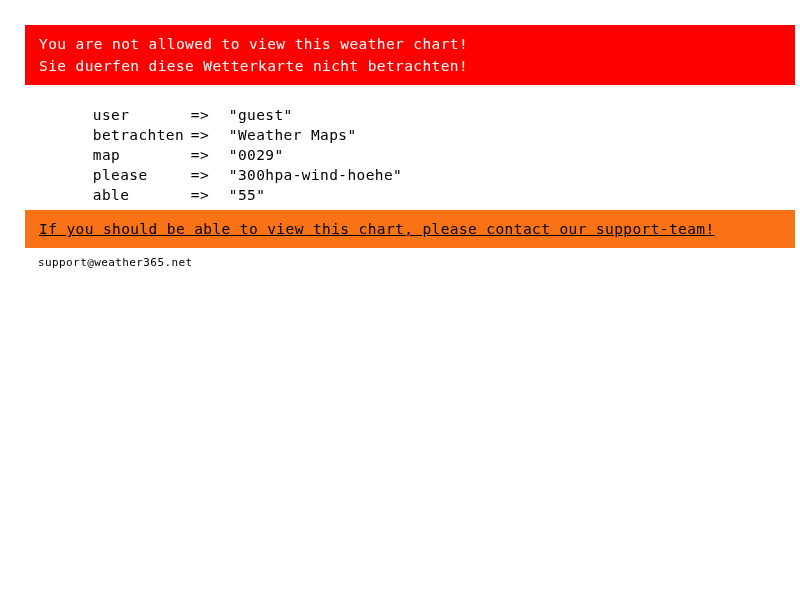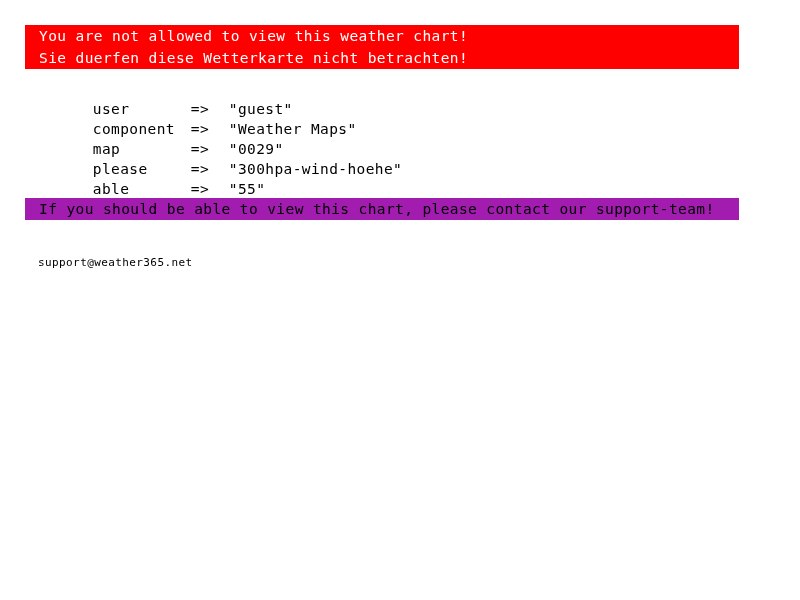--- a/index.html
+++ b/index.html
@@ -15,57 +15,59 @@
     overflow: hidden;
   }
   .page {
     position: relative;
     width: 800px;
     height: 600px;
   }
   .banner {
     position: absolute;
     left: 25px;
-    width: 714px;
+    width: 770px;
     box-sizing: border-box;
-    padding: 0 14px;
+    padding: 8px 14px;
     font-size: 14.5px;
     line-height: 22px;
     letter-spacing: 0.4px;
     white-space: nowrap;
   }
   .banner-error {
     top: 25px;
     background: #ff0000;
     color: #ffffff;
   }
   .banner-info {
-    top: 198px;
-    background: #a21caf;
+    top: 210px;
+    background: #f97316;
     color: #000000;
+    text-decoration: underline;
   }
   .banner-line {
     display: block;
   }
   .params {
     position: absolute;
     left: 38px;
     top: 79px;
     font-size: 14.5px;
     line-height: 20px;
     letter-spacing: 0.4px;
   }
   .param-row {
     display: block;
     height: 20px;
     white-space: pre;
   }
   .param-key {
     display: inline-block;
     width: 98px;
+    margin-top: 6px;
   }
   .param-arrow {
     display: inline-block;
     width: 38px;
   }
   .param-val {
     display: inline-block;
   }
   .footer {
     position: absolute;
@@ -95,21 +97,21 @@
   <div class="banner banner-error">
     <span class="banner-line">You are not allowed to view this weather chart!</span>
     <span class="banner-line">Sie duerfen diese Wetterkarte nicht betrachten!</span>
   </div>
 
   <div class="params">
     <span class="param-row">
       <span class="param-key">user</span><span class="param-arrow">=&gt;</span><span class="param-val">"guest"</span>
     </span>
     <span class="param-row">
-      <span class="param-key">component</span><span class="param-arrow">=&gt;</span><span class="param-val">"Weather Maps"</span>
+      <span class="param-key">betrachten</span><span class="param-arrow">=&gt;</span><span class="param-val">"Weather Maps"</span>
     </span>
     <span class="param-row">
       <span class="param-key">map</span><span class="param-arrow">=&gt;</span><span class="param-val">"0029"</span>
     </span>
     <span class="param-row">
       <span class="param-key">please</span><span class="param-arrow">=&gt;</span><span class="param-val">"300hpa-wind-hoehe"</span>
     </span>
     <span class="param-row">
       <span class="param-key">able</span><span class="param-arrow">=&gt;</span><span class="param-val">"55"</span>
     </span>

